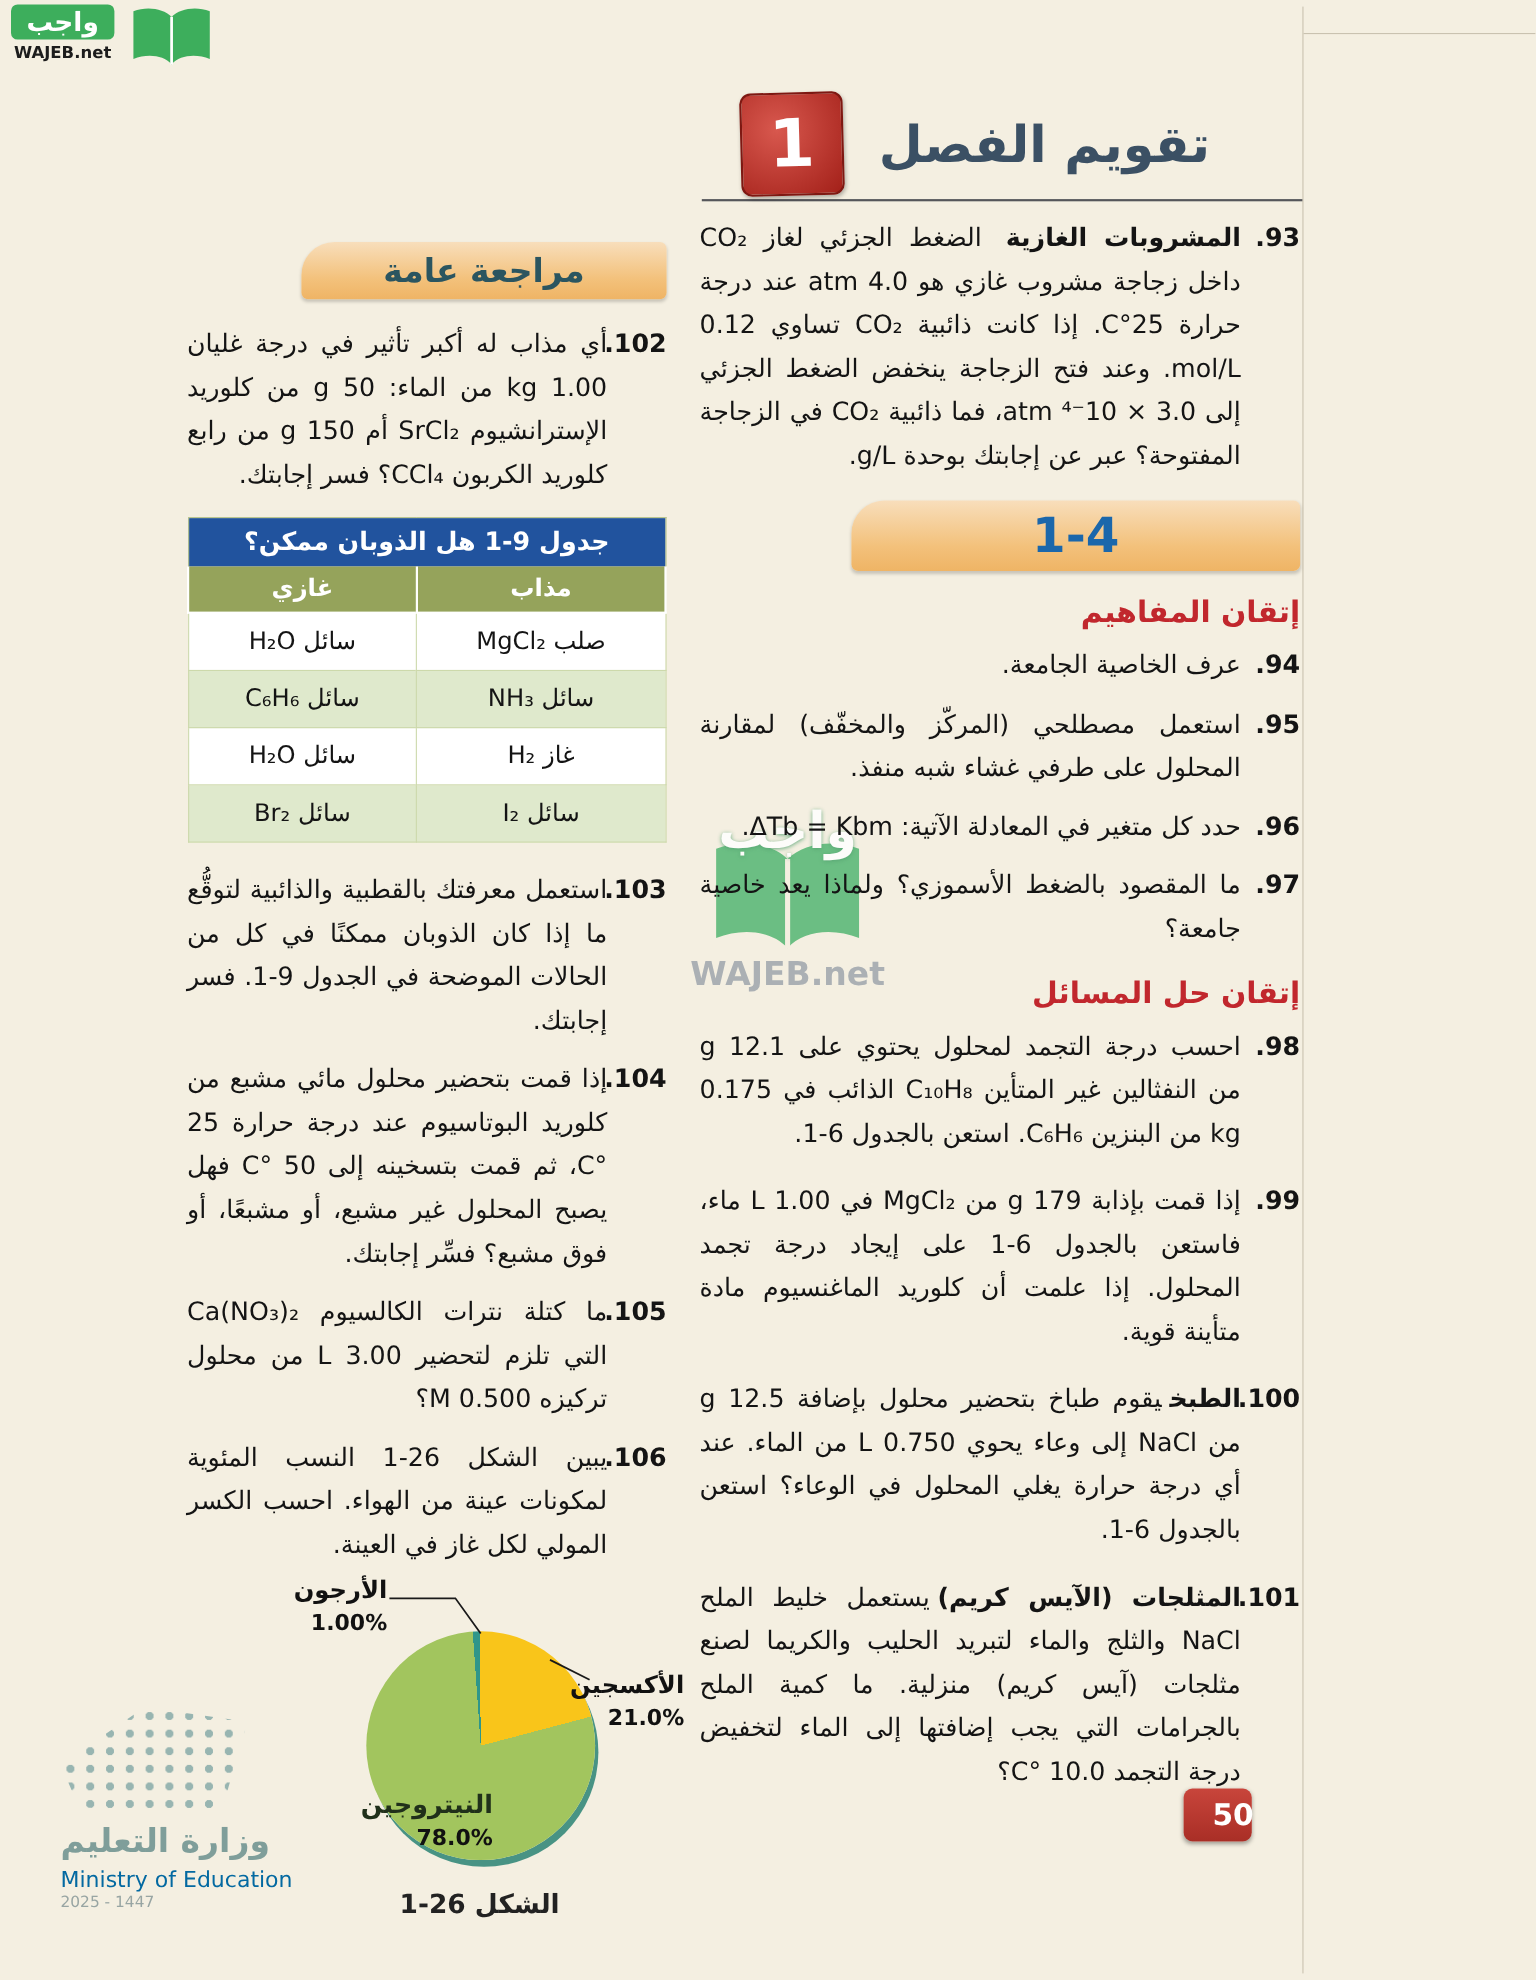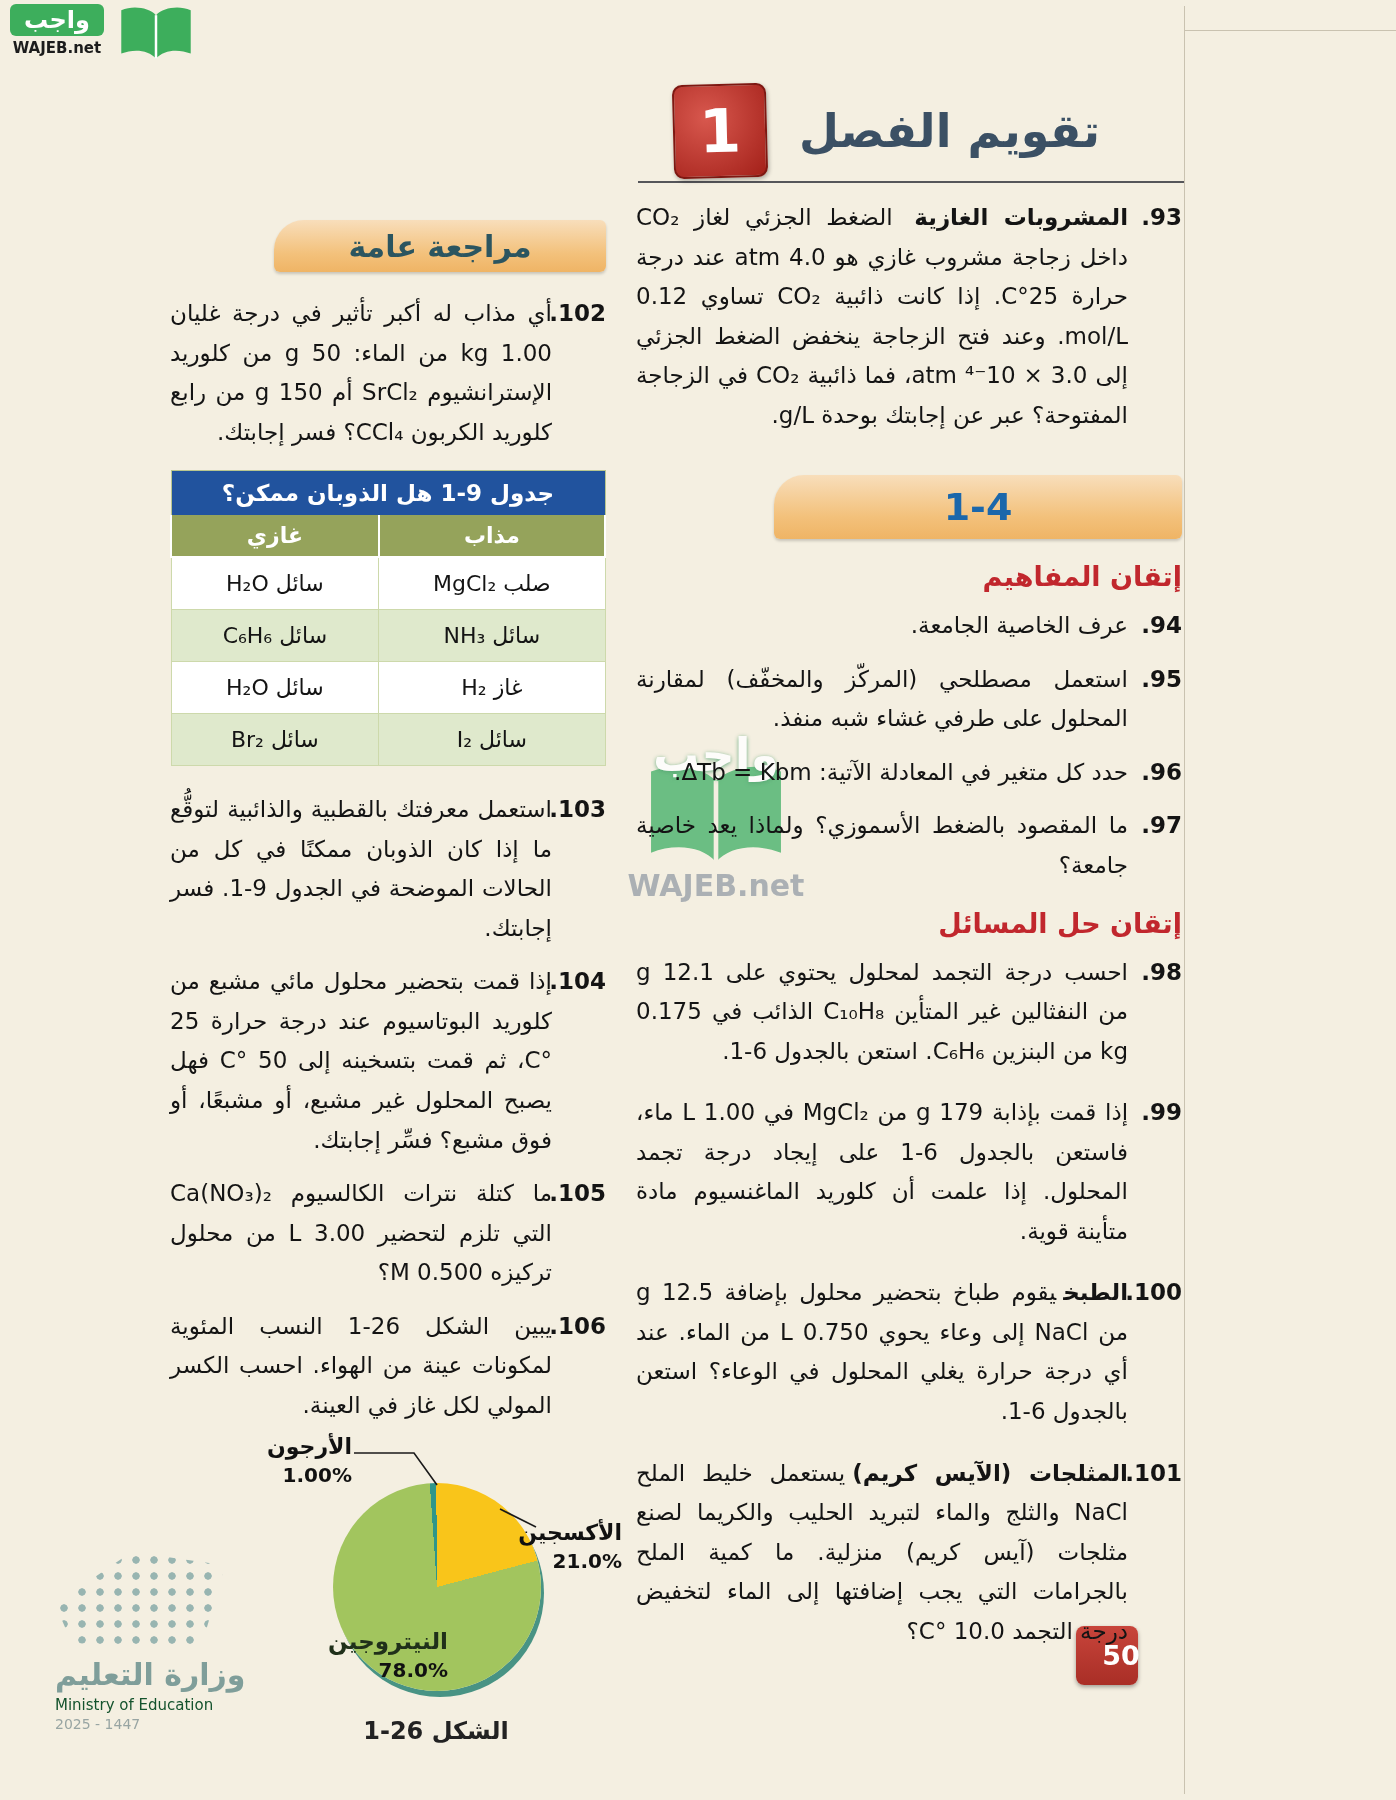--- a/index.html
+++ b/index.html
@@ -56,21 +56,21 @@
   .q-list.problems .question { margin-bottom:22px; }
   .red-heading { color:#c1272d; font-weight:bold; font-size:27px; margin:22px 0 14px; }
 
   
   .tab {
     background:linear-gradient(180deg,#f8debb 0%,#f3c17b 65%,#efb465 100%);
     border-radius:30px 6px 6px 6px;
     box-shadow:0 2px 3px rgba(0,0,0,.18);
     display:flex; align-items:center; justify-content:center;
   }
-  .section-tab { width:408px; height:64px; color:#1b67ab; font-weight:bold; font-size:38px; margin-top:40px; direction:ltr; }
+  .section-tab { width:408px; height:64px; color:#1b67ab; font-weight:bold; font-size:44px; margin-top:20px; direction:ltr; }
   .review-tab { width:332px; height:52px; color:#2b5560; font-weight:bold; font-size:30px; margin-bottom:22px; }
 
   
   .sol-table { width:100%; border-collapse:collapse; margin:18px 0 24px; text-align:center; border:1px solid #b9c68f; }
   .t-title-row th { background:#21539e; color:#fff; font-size:23px; font-weight:bold; padding:9px 6px; }
   .t-head-row th { background:#95a35b; color:#fff; font-size:22px; font-weight:bold; padding:8px 6px; border:2px solid #fff; border-top:none; }
   .sol-table tbody td { padding:13px 22px; font-size:22px; border:1px solid #cdd9ab; }
   .sol-table tbody tr:nth-child(odd) { background:#ffffff; }
   .sol-table tbody tr:nth-child(even) { background:#dfe9cc; }
 
@@ -87,24 +87,24 @@
   .fig-caption { margin:6px 66px 0 0; width:208px; text-align:center; font-weight:bold; font-size:24px; color:#222; }
 
   
   .moe { position:absolute; left:55px; top:1552px; width:220px; direction:ltr; text-align:left; }
   .moe-dots { width:170px; height:95px;
     background-image:radial-gradient(circle,#98b5b1 3.4px,transparent 4px);
     background-size:18px 16px;
     clip-path:polygon(0 55%, 45% 0, 100% 14%, 86% 100%, 10% 96%);
     margin-bottom:10px; }
   .moe-ar { font-size:30px; font-weight:bold; color:#7f9e9a; direction:rtl; text-align:left; }
-  .moe-en { font-size:15px; color:#14532d; margin-top:4px; }
+  .moe-en { font-size:20px; color:#0369a1; margin-top:4px; }
   .moe-years { font-size:14px; color:#98a5a3; margin-top:2px; }
 
-  .page-badge { position:absolute; top:1626px; right:258px; width:62px; height:59px;
+  .page-badge { position:absolute; top:1626px; right:258px; width:62px; height:48px;
     background:linear-gradient(180deg,#c8453b,#a92e26); border-radius:8px;
     color:#fff; font-weight:bold; font-size:27px;
     display:flex; align-items:center; justify-content:center;
     box-shadow:0 2px 4px rgba(0,0,0,.35);padding-left:28px; }
 </style>
 </head>
 <body>
 
 <div class="rule-v"></div>
 <div class="rule-h-top"></div>

